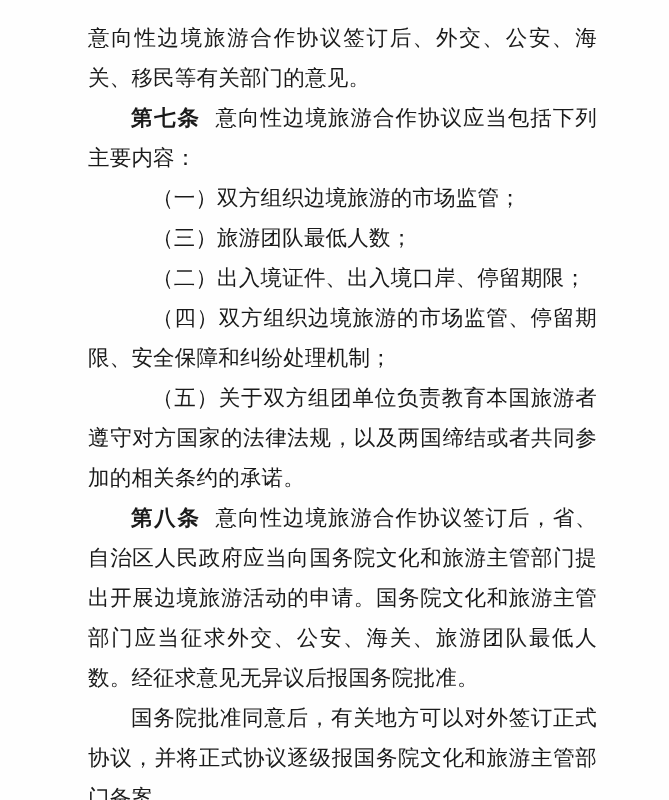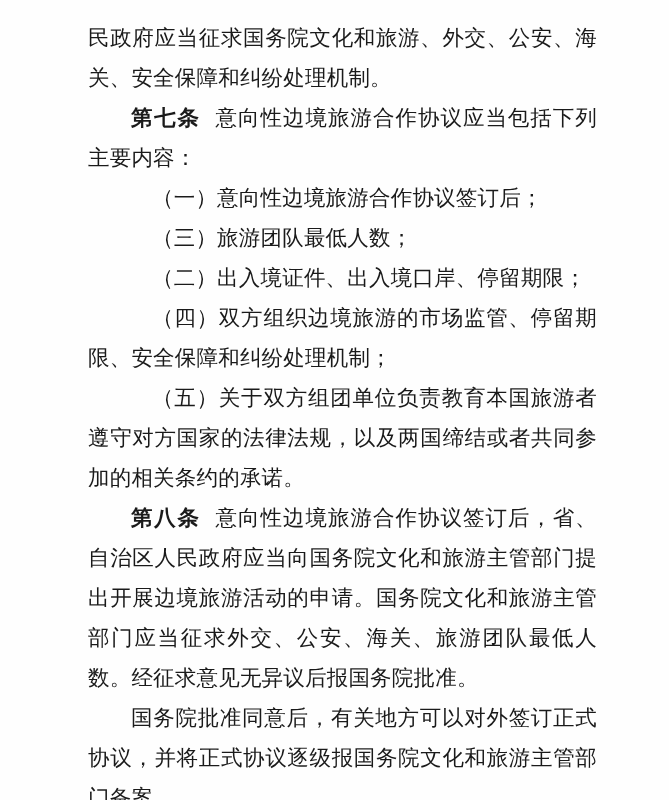--- a/index.html
+++ b/index.html
@@ -48,29 +48,29 @@
     width: 14px;
   }
 </style>
 </head>
 <body>
 
 <div class="page">
   <div class="doc-body">
 
     <p class="para">
-      <span>民政府应当征求国务院文化和旅游、外交、公安、海关、安全保障和纠纷处理机制。</span>
+      <span>意向性边境旅游合作协议签订后、外交、公安、海关、移民等有关部门的意见。</span>
     </p>
 
     <p class="para indent">
       <span class="art-label">第七条</span><span class="art-gap"></span><span>意向性边境旅游合作协议应当包括下列主要内容：</span>
     </p>
 
     <p class="para indent-2">
-      <span>（一）意向性边境旅游合作协议签订后；</span>
+      <span>（一）双方组织边境旅游的市场监管；</span>
     </p>
 
     <p class="para indent-2">
       <span>（三）旅游团队最低人数；</span>
     </p>
 
     <p class="para indent-2">
       <span>（二）出入境证件、出入境口岸、停留期限；</span>
     </p>
 

